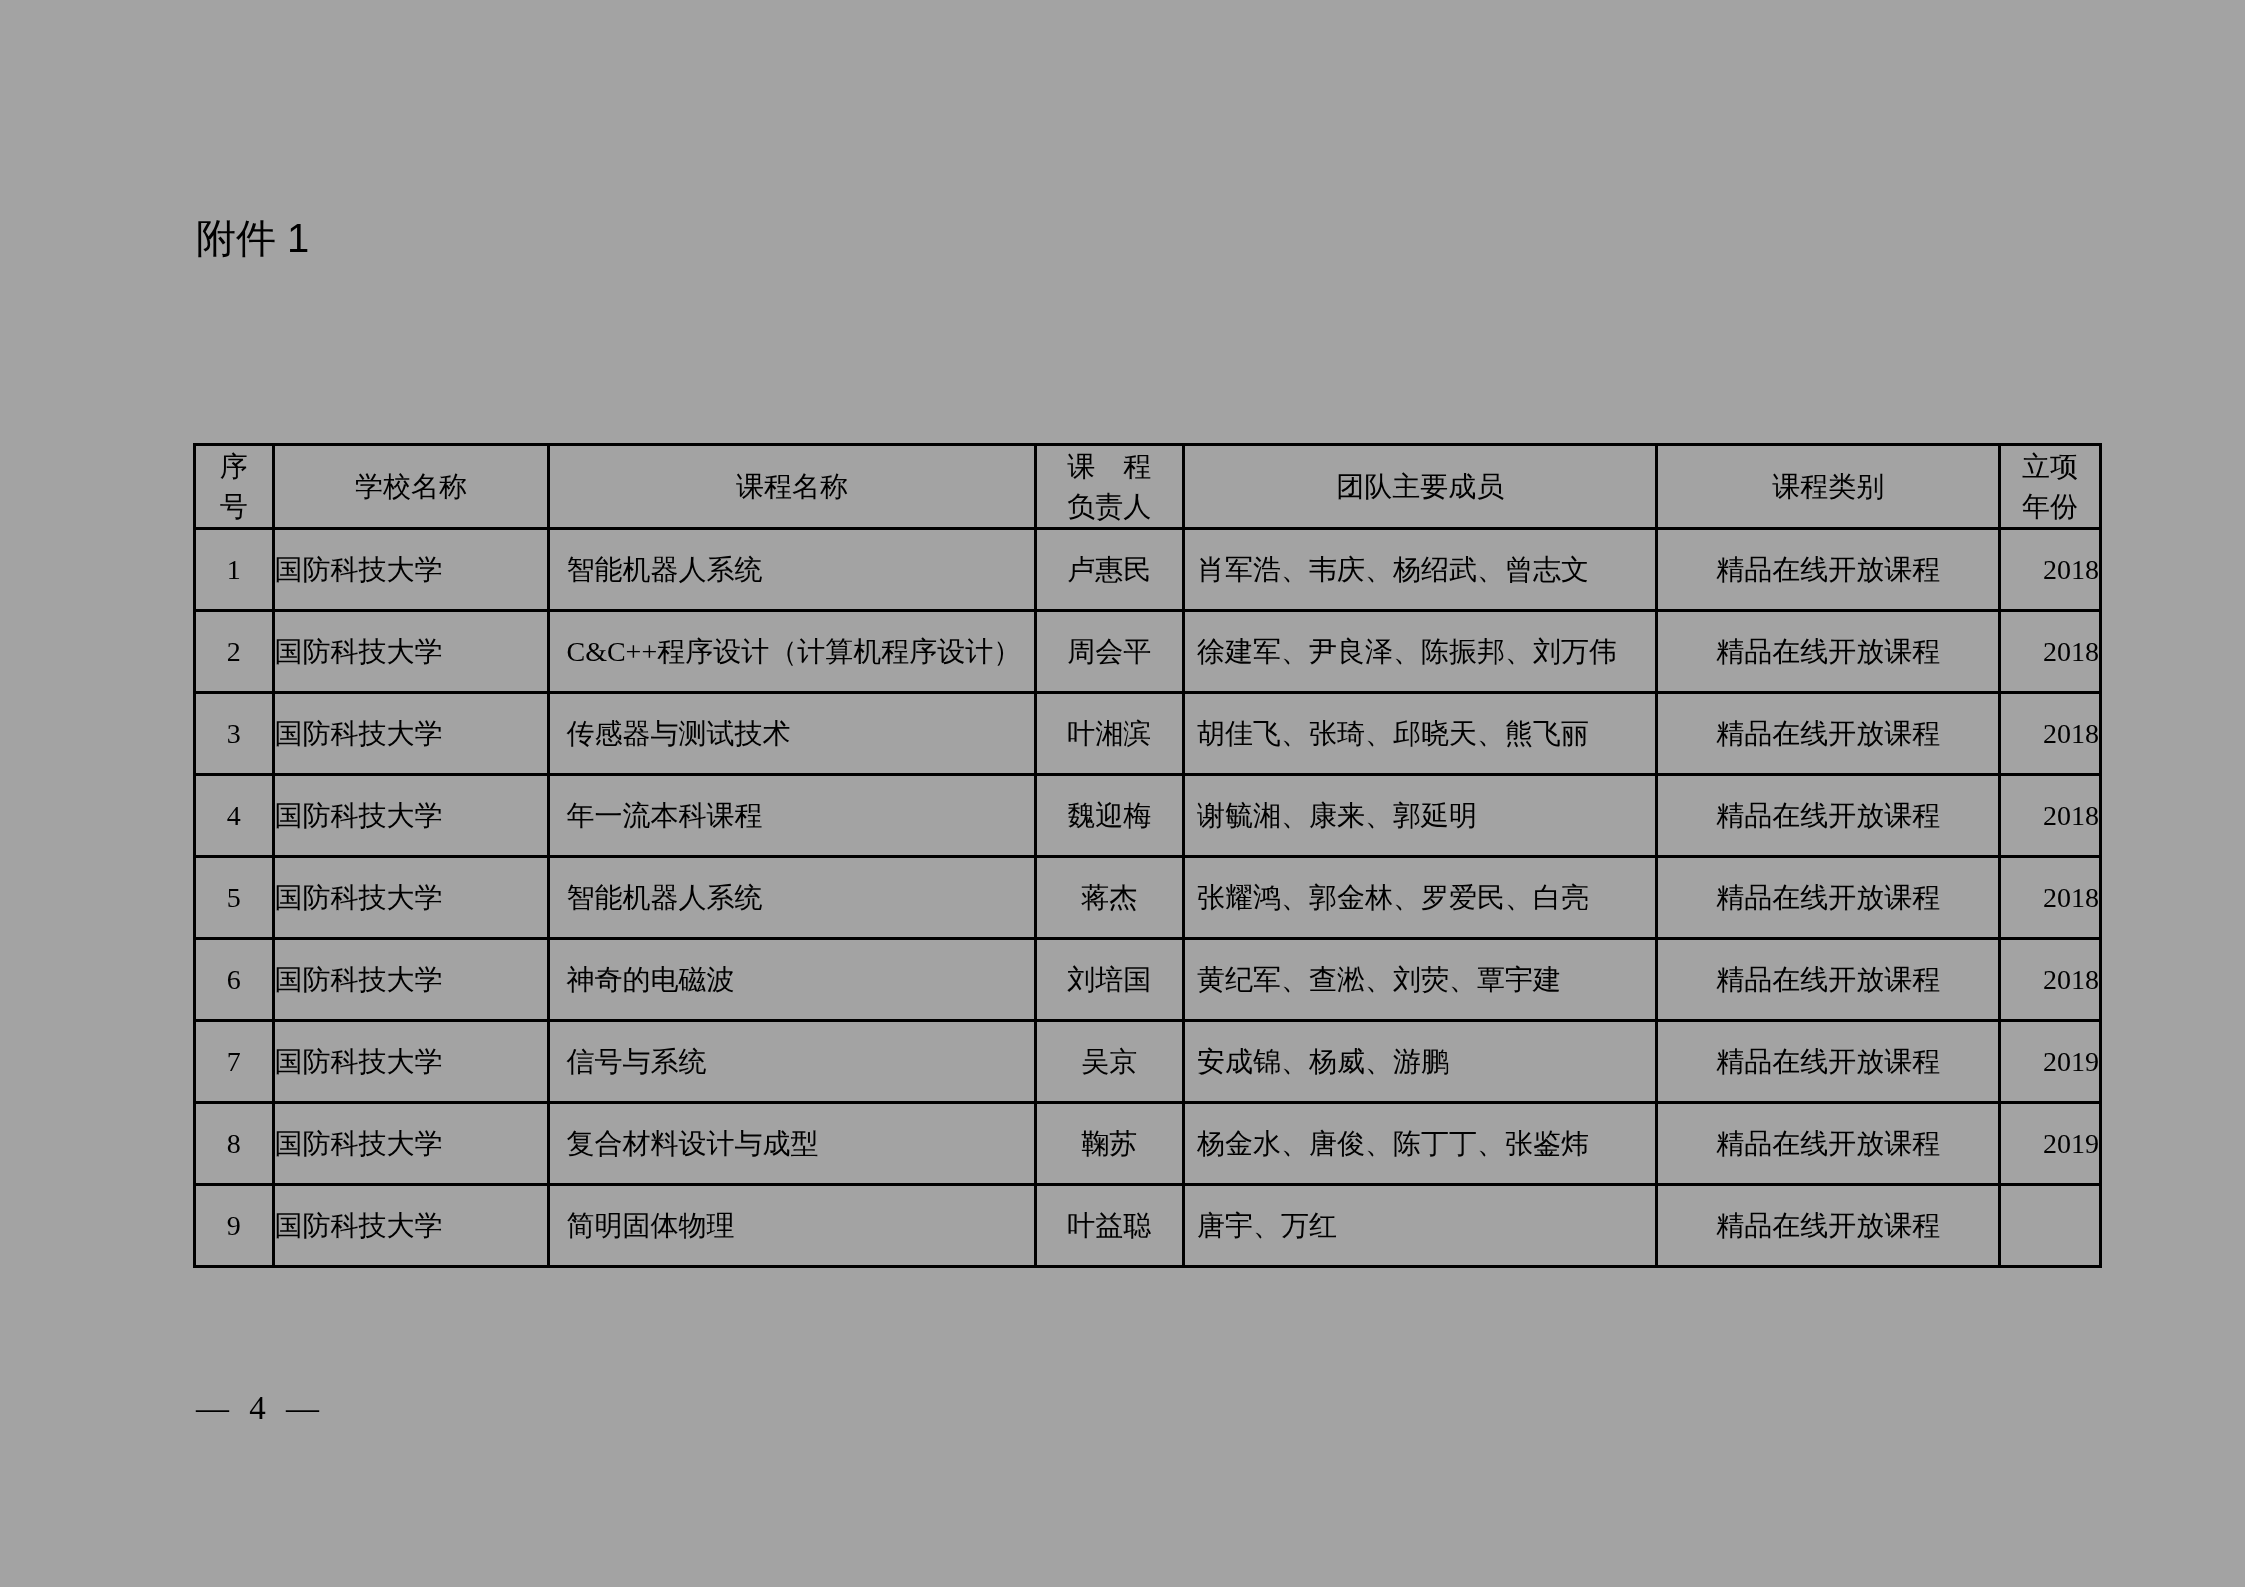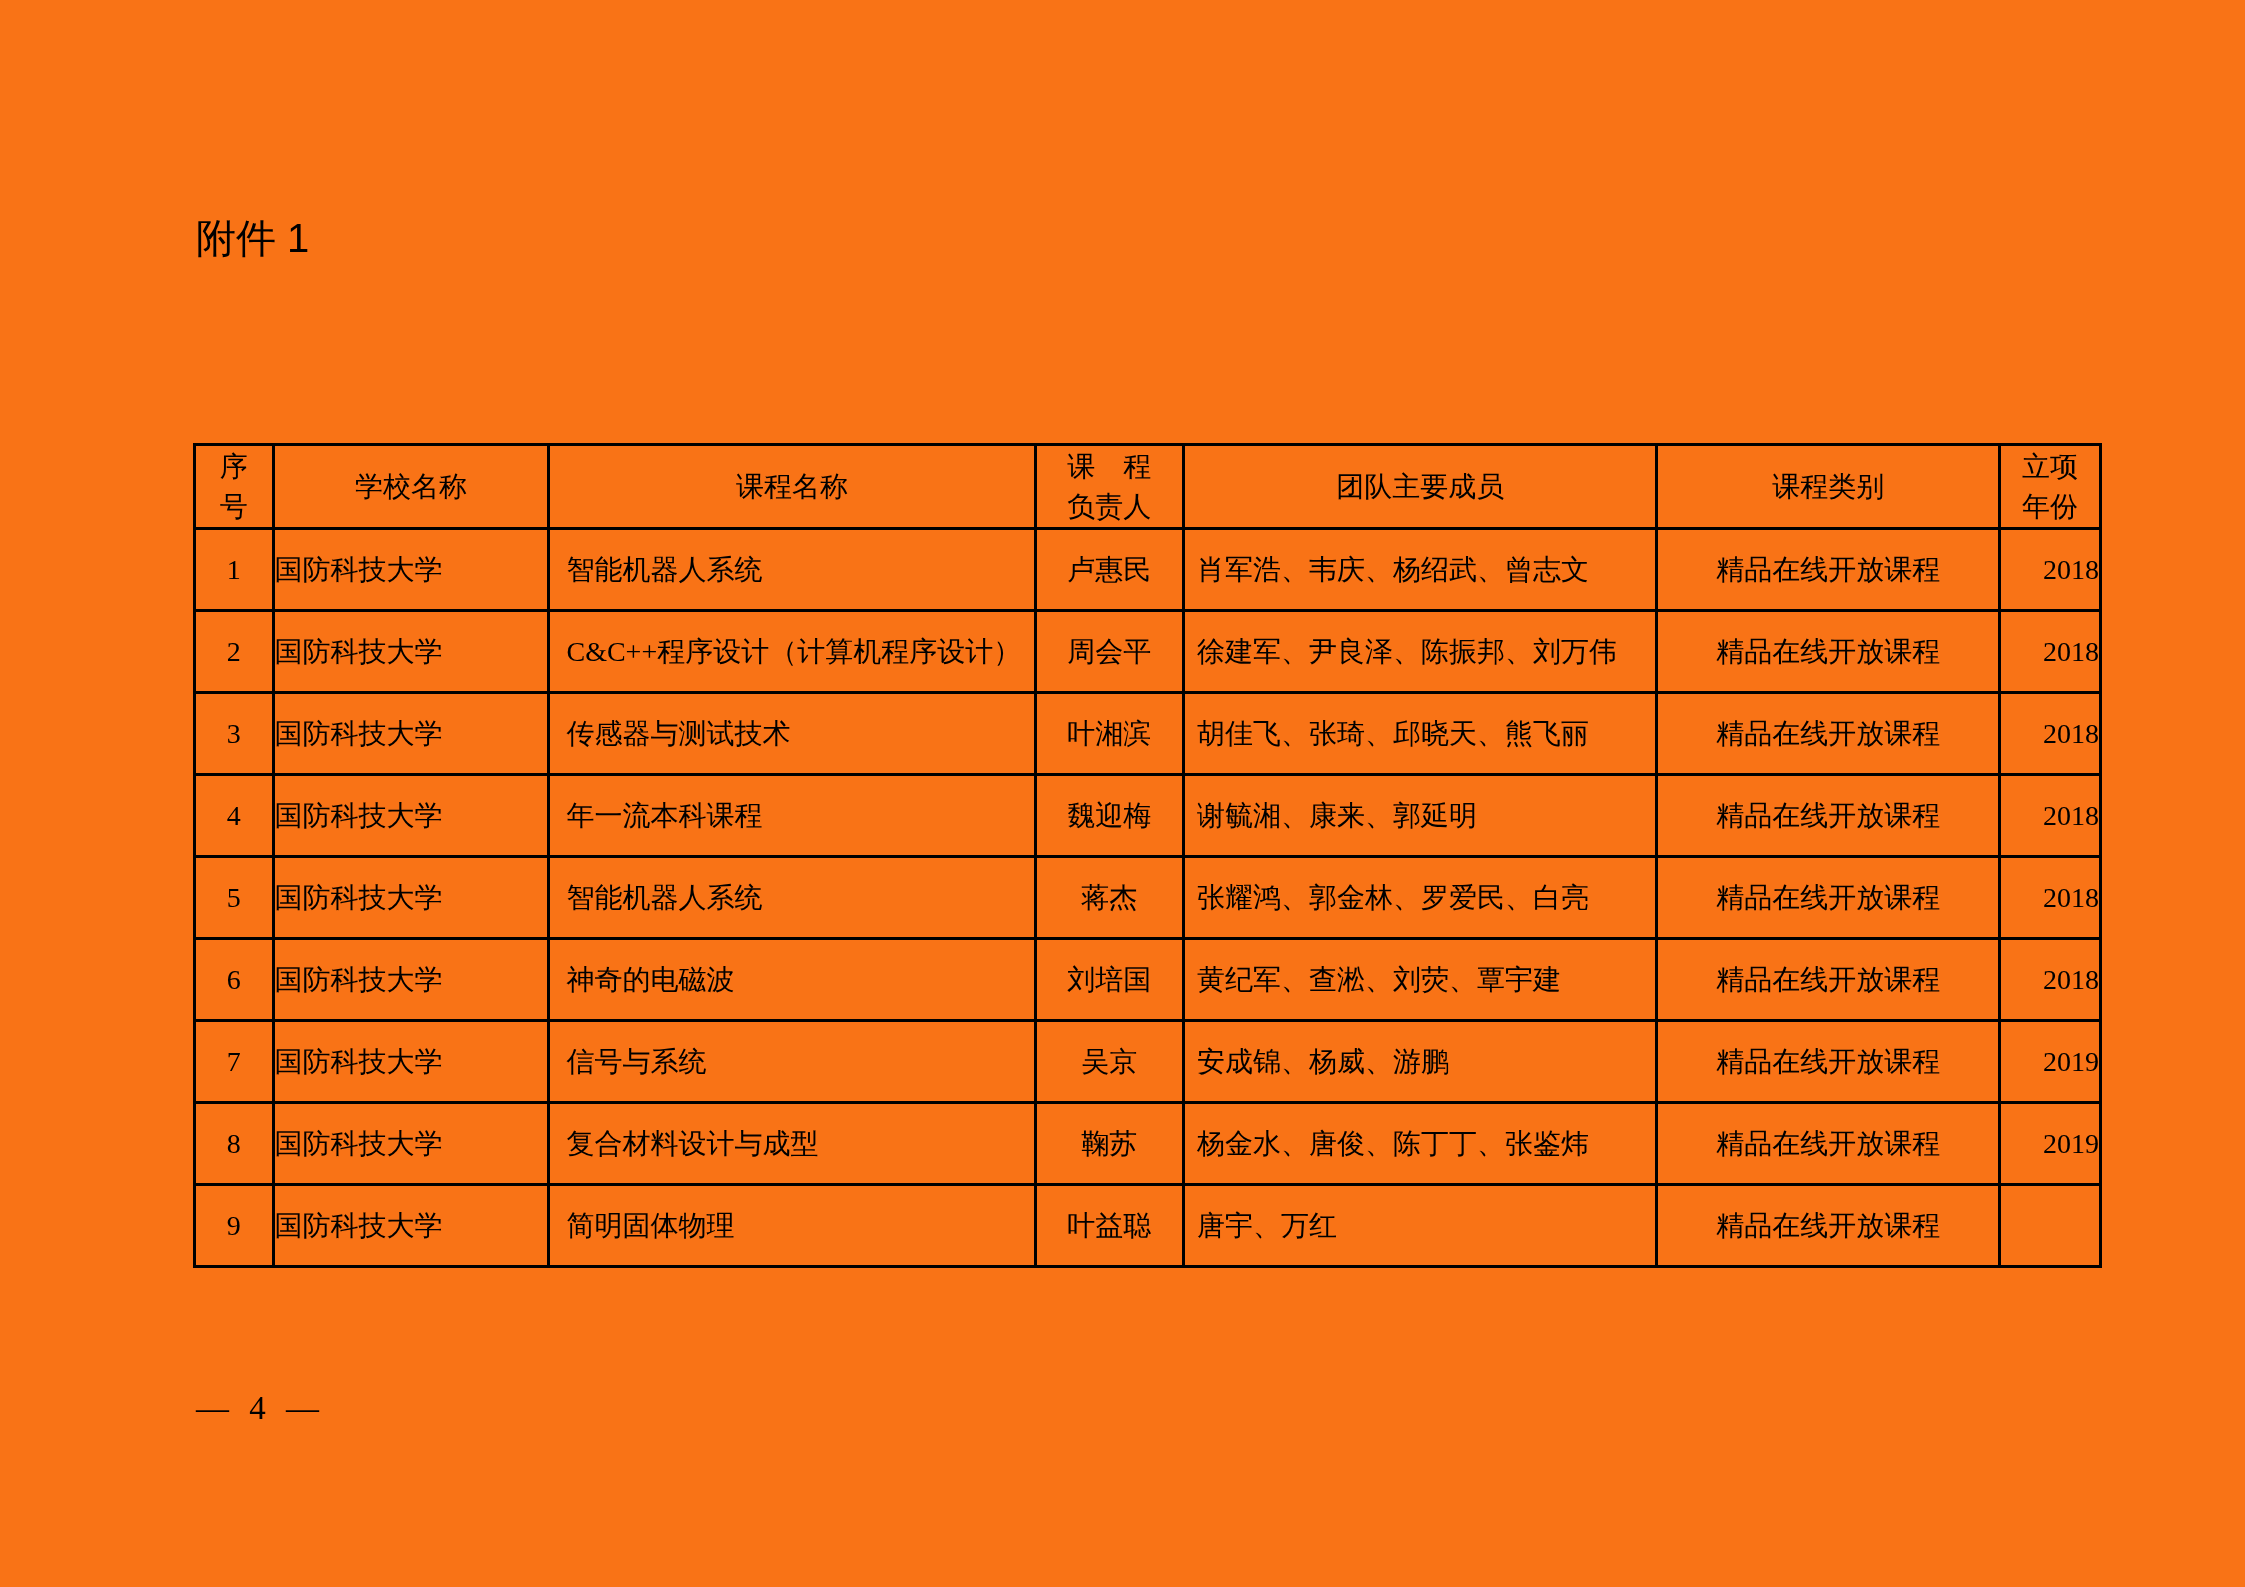--- a/index.html
+++ b/index.html
@@ -1,21 +1,21 @@
 <!DOCTYPE html>
 <html><head>
 <meta charset="utf-8">
 <style>
   * { margin: 0; padding: 0; box-sizing: border-box; }
   html, body { background: #e8e8e8; }
   .page {
     position: relative;
     width: 2245px;
     height: 1587px;
-    background: #f97316;
+    background: #a3a3a3;
     font-family: "Liberation Serif", "DejaVu Serif", serif;
     color: #000000;
     overflow: hidden;
   }
   .attachment-label {
     position: absolute;
     left: 196px;
     top: 216px;
     font-family: "Liberation Sans", "DejaVu Sans", sans-serif;
     font-size: 40px;

